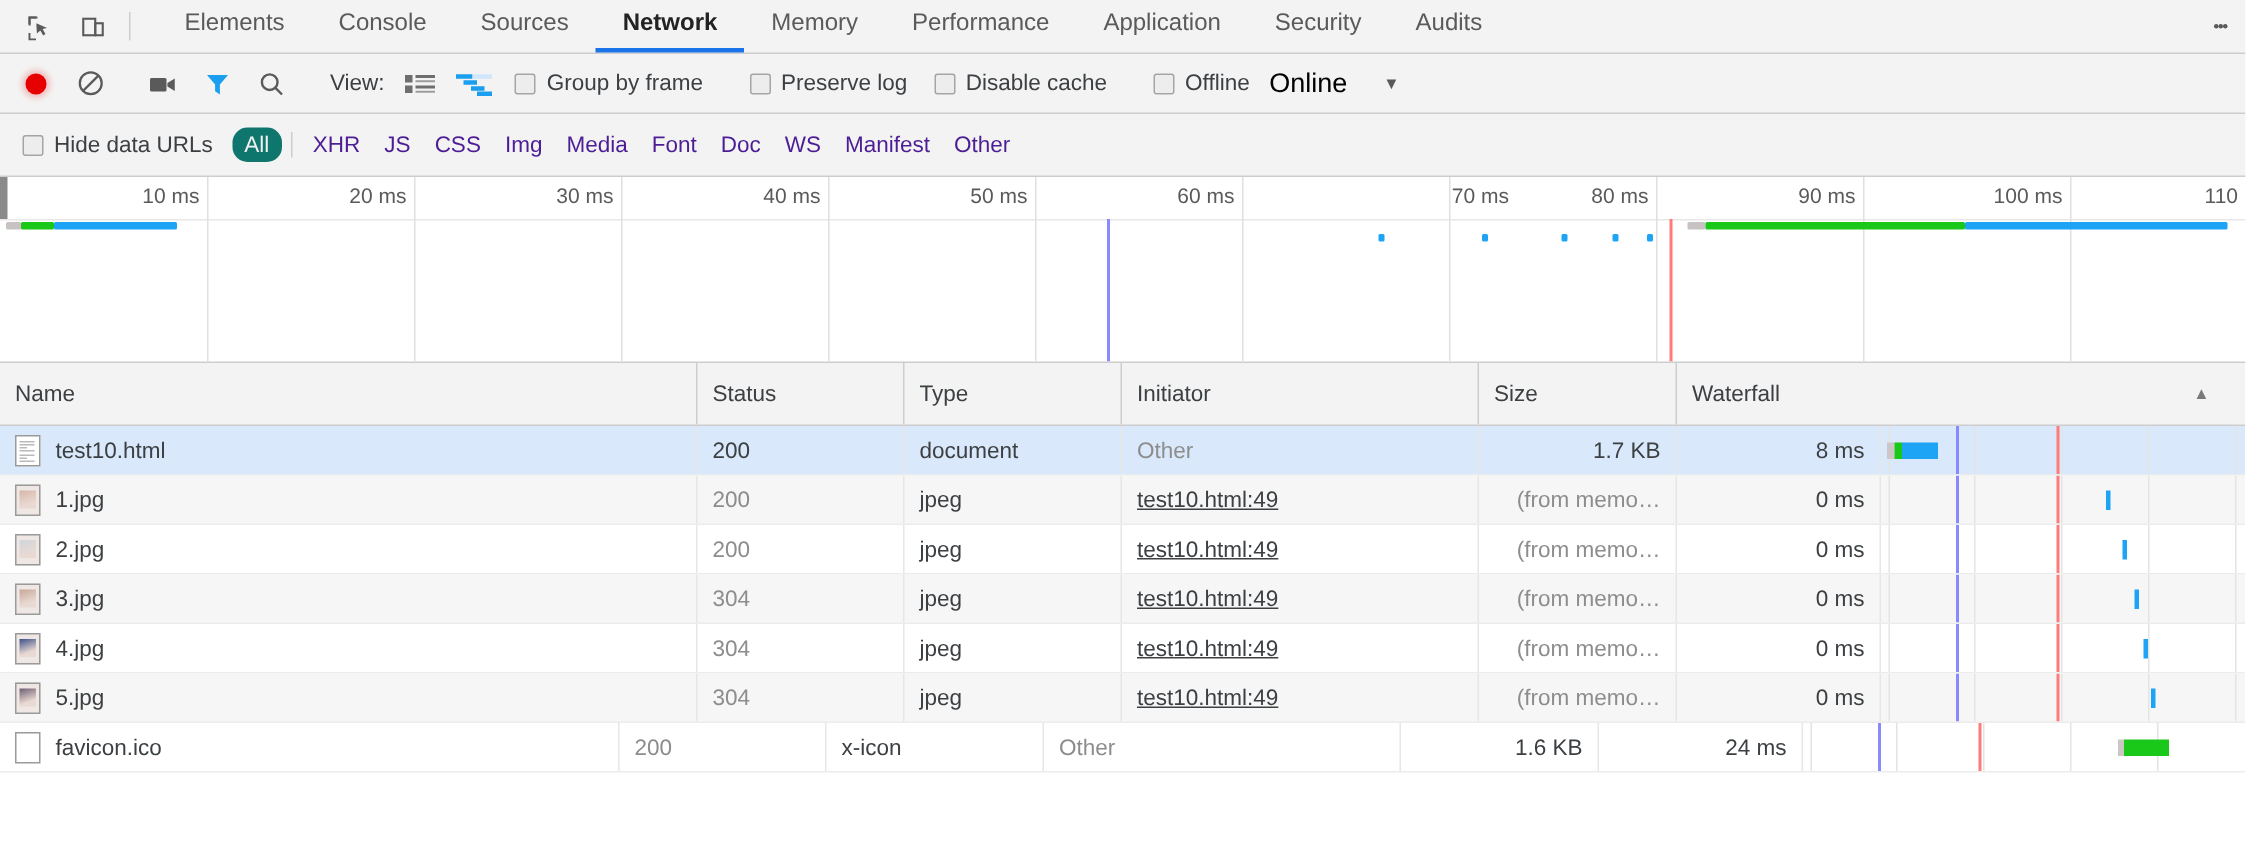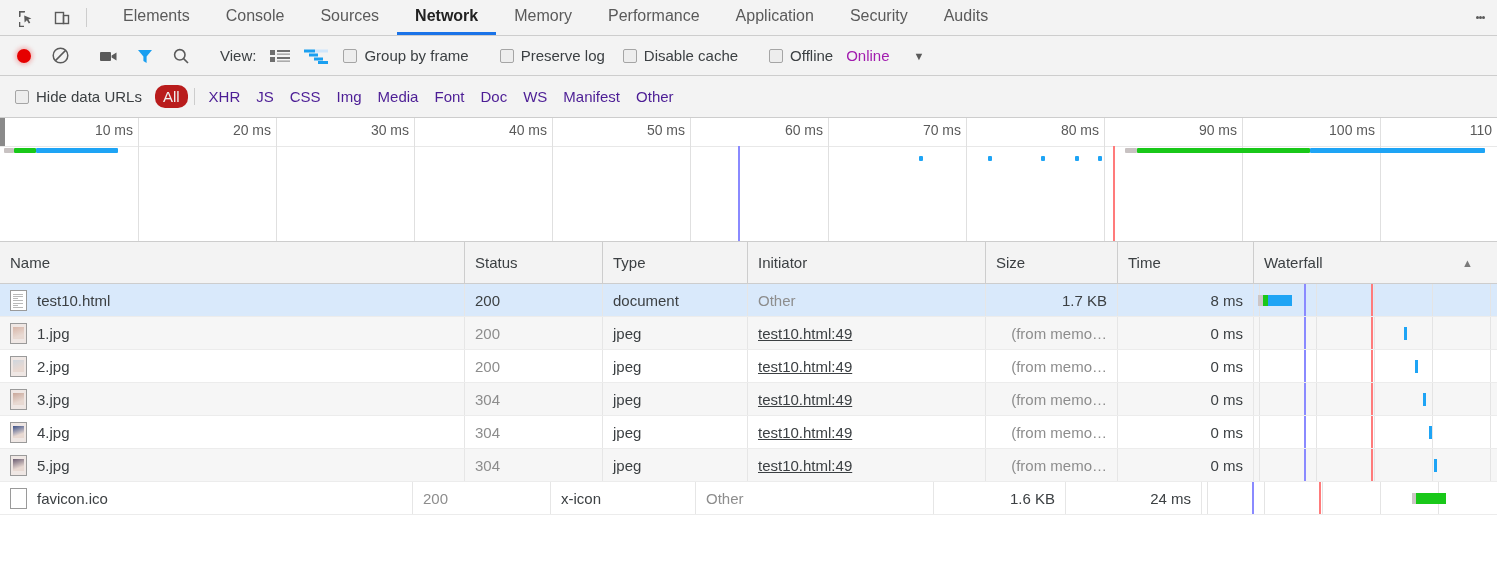--- a/index.html
+++ b/index.html
@@ -52,21 +52,21 @@
   }
   .icon-btn { width: 36px; height: 28px; display: flex; align-items: center; justify-content: center; cursor: pointer; }
   .tb-label { font-size: 15px; color: #3c4043; margin: 0 6px 0 8px; white-space: nowrap; }
   .cb {
     width: 14px; height: 14px; border: 1px solid #a5a5a5; border-radius: 2px;
     background: #ededed; display: inline-block; vertical-align: middle; cursor: pointer;
     flex: none;
   }
   .cb-group { display: flex; align-items: center; gap: 7px; margin: 0 9px; cursor: pointer; }
   .cb-group span { font-size: 15px; color: #3c4043; white-space: nowrap; }
-  .online-txt { font-size: 15px; color: #a21caf; margin-left: 4px; white-space: nowrap; }
+  .online-txt { font-size: 18px; color: #000000; margin-left: 4px; white-space: nowrap; }
   .caret { margin-left: 24px; font-size: 11px; color: #5a5a5a; cursor: pointer; }
 
   
   .filterbar {
     height: 42px; min-height: 42px;
     display: flex; align-items: center;
     background: #f3f3f3;
     border-bottom: 1px solid #cdcdcd;
     padding: 0 6px;
   }
@@ -76,21 +76,21 @@
     background: #fff; padding: 0 4px;
     font-size: 15px; font-family: "Liberation Sans", sans-serif; color: #303942;
     outline: none;
   }
   .filter-input::placeholder { color: #9a9a9a; }
   .ftypes { display: flex; align-items: center; gap: 0; margin-left: 4px; }
   .ftype {
     font-size: 15px; color: #4c1d95; padding: 3px 8px; border-radius: 10px;
     cursor: pointer; white-space: nowrap;
   }
-  .ftype.active { background: #b91c1c; color: #f0f0f0; }
+  .ftype.active { background: #0f766e; color: #f0f0f0; }
   .fsep { width: 1px; height: 17px; background: #cdcdcd; margin: 0 6px; }
 
   
   .overview {
     height: 124px; min-height: 124px;
     position: relative; background: #fff;
     border-bottom: 1px solid #cdcdcd;
     overflow: hidden;
   }
   .ov-handle { position: absolute; left: 0; top: 0; width: 5px; height: 28px; background: #8a8a8a; }
@@ -296,21 +296,21 @@
       <div class="ov-tick" style="left: 276px;">20 ms</div>
       <div class="ov-div" style="left: 414px;"></div>
       <div class="ov-tick" style="left: 414px;">30 ms</div>
       <div class="ov-div" style="left: 552px;"></div>
       <div class="ov-tick" style="left: 552px;">40 ms</div>
       <div class="ov-div" style="left: 690px;"></div>
       <div class="ov-tick" style="left: 690px;">50 ms</div>
       <div class="ov-div" style="left: 828px;"></div>
       <div class="ov-tick" style="left: 828px;">60 ms</div>
       <div class="ov-div" style="left: 966px;"></div>
-      <div class="ov-tick" style="left: 966px;">70 ms</div>
+      <div class="ov-tick" style="left: 1011px;">70 ms</div>
       <div class="ov-div" style="left: 1104px;"></div>
       <div class="ov-tick" style="left: 1104px;">80 ms</div>
       <div class="ov-div" style="left: 1242px;"></div>
       <div class="ov-tick" style="left: 1242px;">90 ms</div>
       <div class="ov-div" style="left: 1380px;"></div>
       <div class="ov-tick" style="left: 1380px;">100 ms</div>
       <div class="ov-tick" style="left: 1497px;">110</div>
       <div class="ov-bar seg-gray" style="left: 4px; width: 10px; top: 30px;"></div>
       <div class="ov-bar seg-green" style="left: 14px; width: 22px; top: 30px;"></div>
       <div class="ov-bar seg-blue" style="left: 36px; width: 82px; top: 30px;"></div>
@@ -336,23 +336,20 @@
         </div>
         <div class="gh" style="width: 145px;">
           <span>Type</span>
         </div>
         <div class="gh" style="width: 238px;">
           <span>Initiator</span>
         </div>
         <div class="gh" style="width: 132px;">
           <span>Size</span>
         </div>
-        <div class="gh" style="width: 136px;">
-          <span>Time</span>
-        </div>
         <div class="gh last">
           <span>Waterfall</span>
           <span class="sort-tri">▲</span>
         </div>
       </div>
     <div class="gbody" id="gbody">
         <div class="row sel">
           <div class="cell" style="width: 465px;">
             <span class="thumb doc">
               <i style="top: 3px;"></i>

